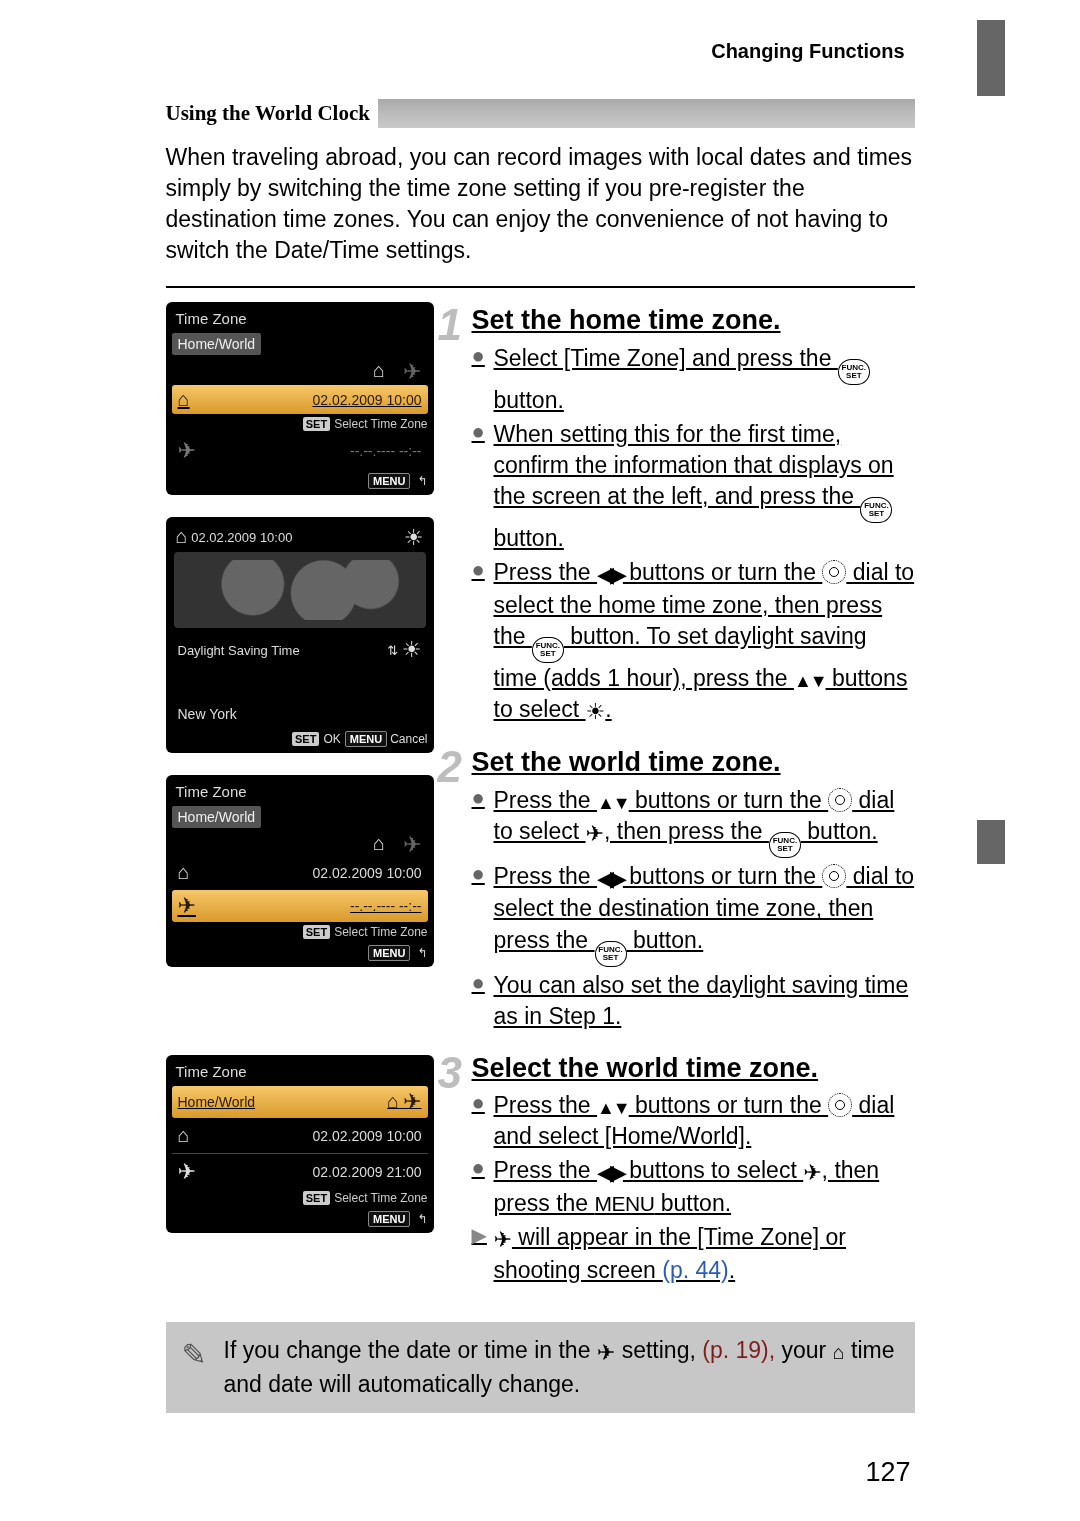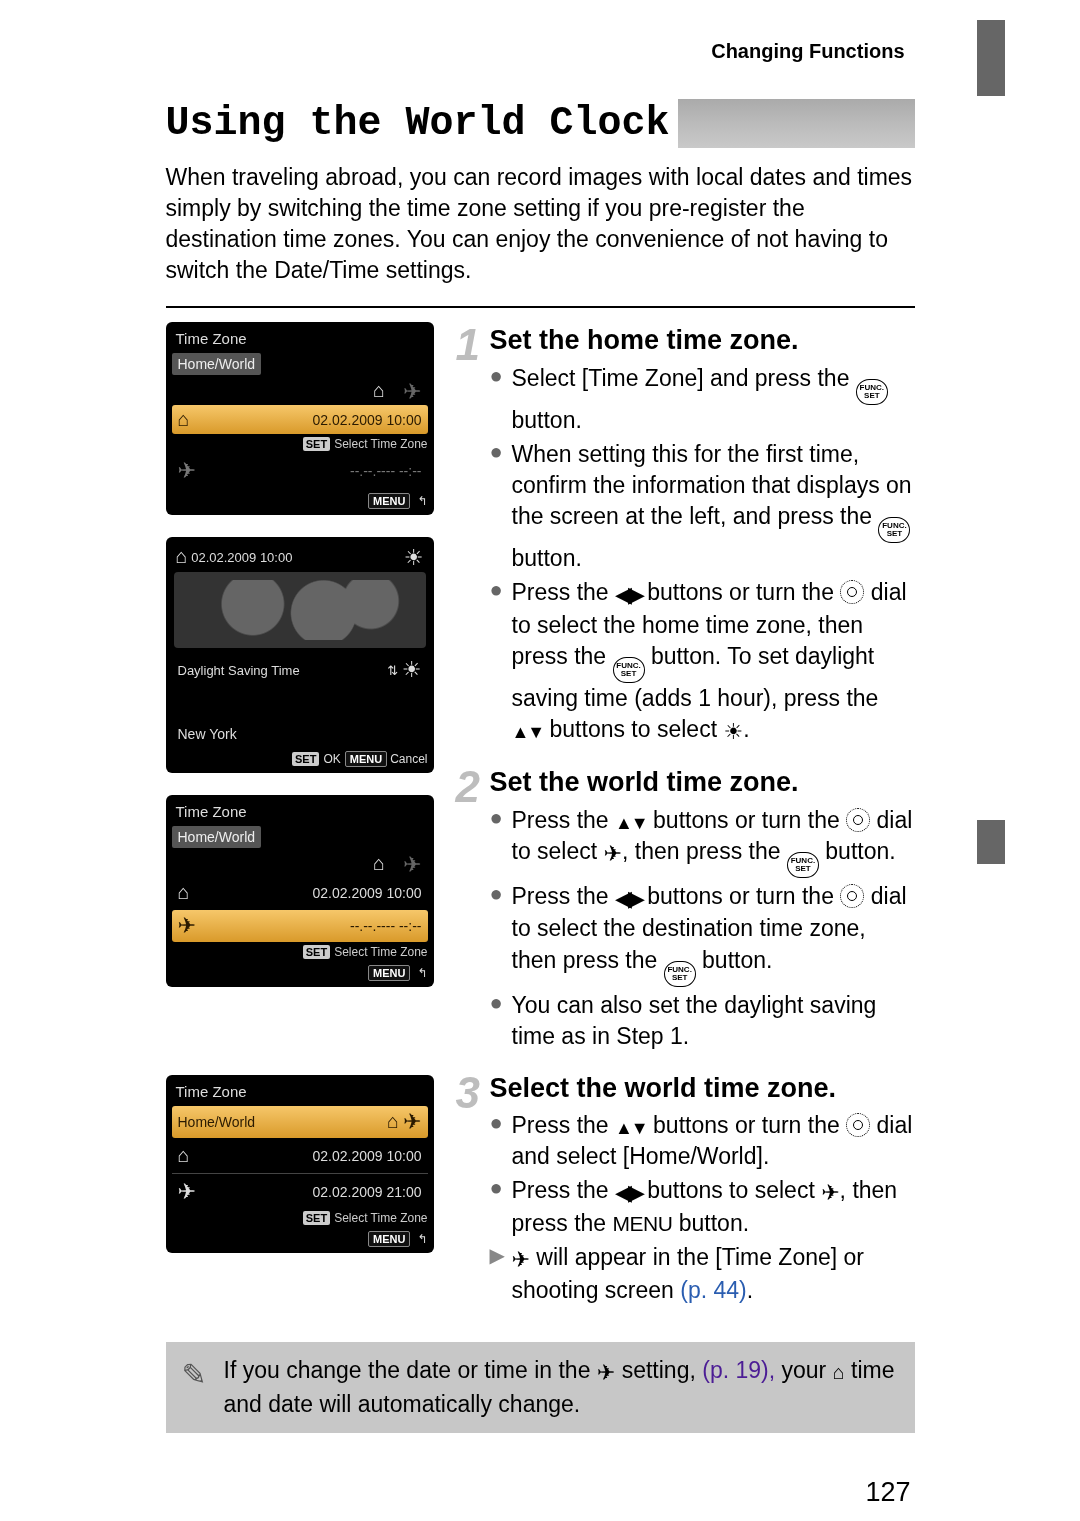--- a/index.html
+++ b/index.html
@@ -40,43 +40,44 @@
     padding-right: 10px;
   }
   .title-row {
     display: flex;
     align-items: stretch;
     margin-bottom: 14px;
   }
   .title-text {
     background: #fff;
     font-weight: 900;
-    font-size: 40px;
+    font-size: 21px;
     padding: 2px 8px 2px 0;
     white-space: nowrap;
-    font-family: Liberation Mono, monospace;
+    font-family: Liberation Serif, serif;
   }
   .title-bar {
     flex: 1;
     background: linear-gradient(to bottom,#aaa 0%,#bbb 50%,#c9c9c9 100%);
   }
   .intro {
     font-size: 23px;
     line-height: 1.35;
     margin-bottom: 20px;
   }
   .hr {
     border: none;
     border-top: 2px solid #000;
     margin: 0 0 14px 0;
   }
   .cols {
     display: grid;
     grid-template-columns: 280px 1fr;
-    column-gap: 44px;
+    column-gap: 26px;
+    text-decoration: underline;
   }
   .left-col { display: flex; flex-direction: column; gap: 22px; }
   .right-col { font-size: 23px; line-height: 1.35; }
   .step-block { margin-bottom: 18px; }
   .step-head {
     position: relative;
     font-weight: bold;
     font-size: 27px;
     margin-bottom: 4px;
   }
@@ -454,18 +455,18 @@
           </span>
         </div>
       </div>
 
     </div>
   </div>
 
   <div class="note">
     <div class="pen">✎</div>
     <div>
-      <span>If you change the date or time in the </span><span class="plane ico">✈</span><span> setting, </span><span style="color:#4c1d95">(p. 19),</span><span> your </span><span class="home ico">⌂</span><span> time and date will automatically change.</span>
+      <span>If you change the date or time in the </span><span class="plane ico">✈</span><span> setting, </span><span style="color:#7f1d1d">(p. 19),</span><span> your </span><span class="home ico">⌂</span><span> time and date will automatically change.</span>
     </div>
   </div>
 
   <div class="page-num">127</div>
 </div>
 
 </body></html>

